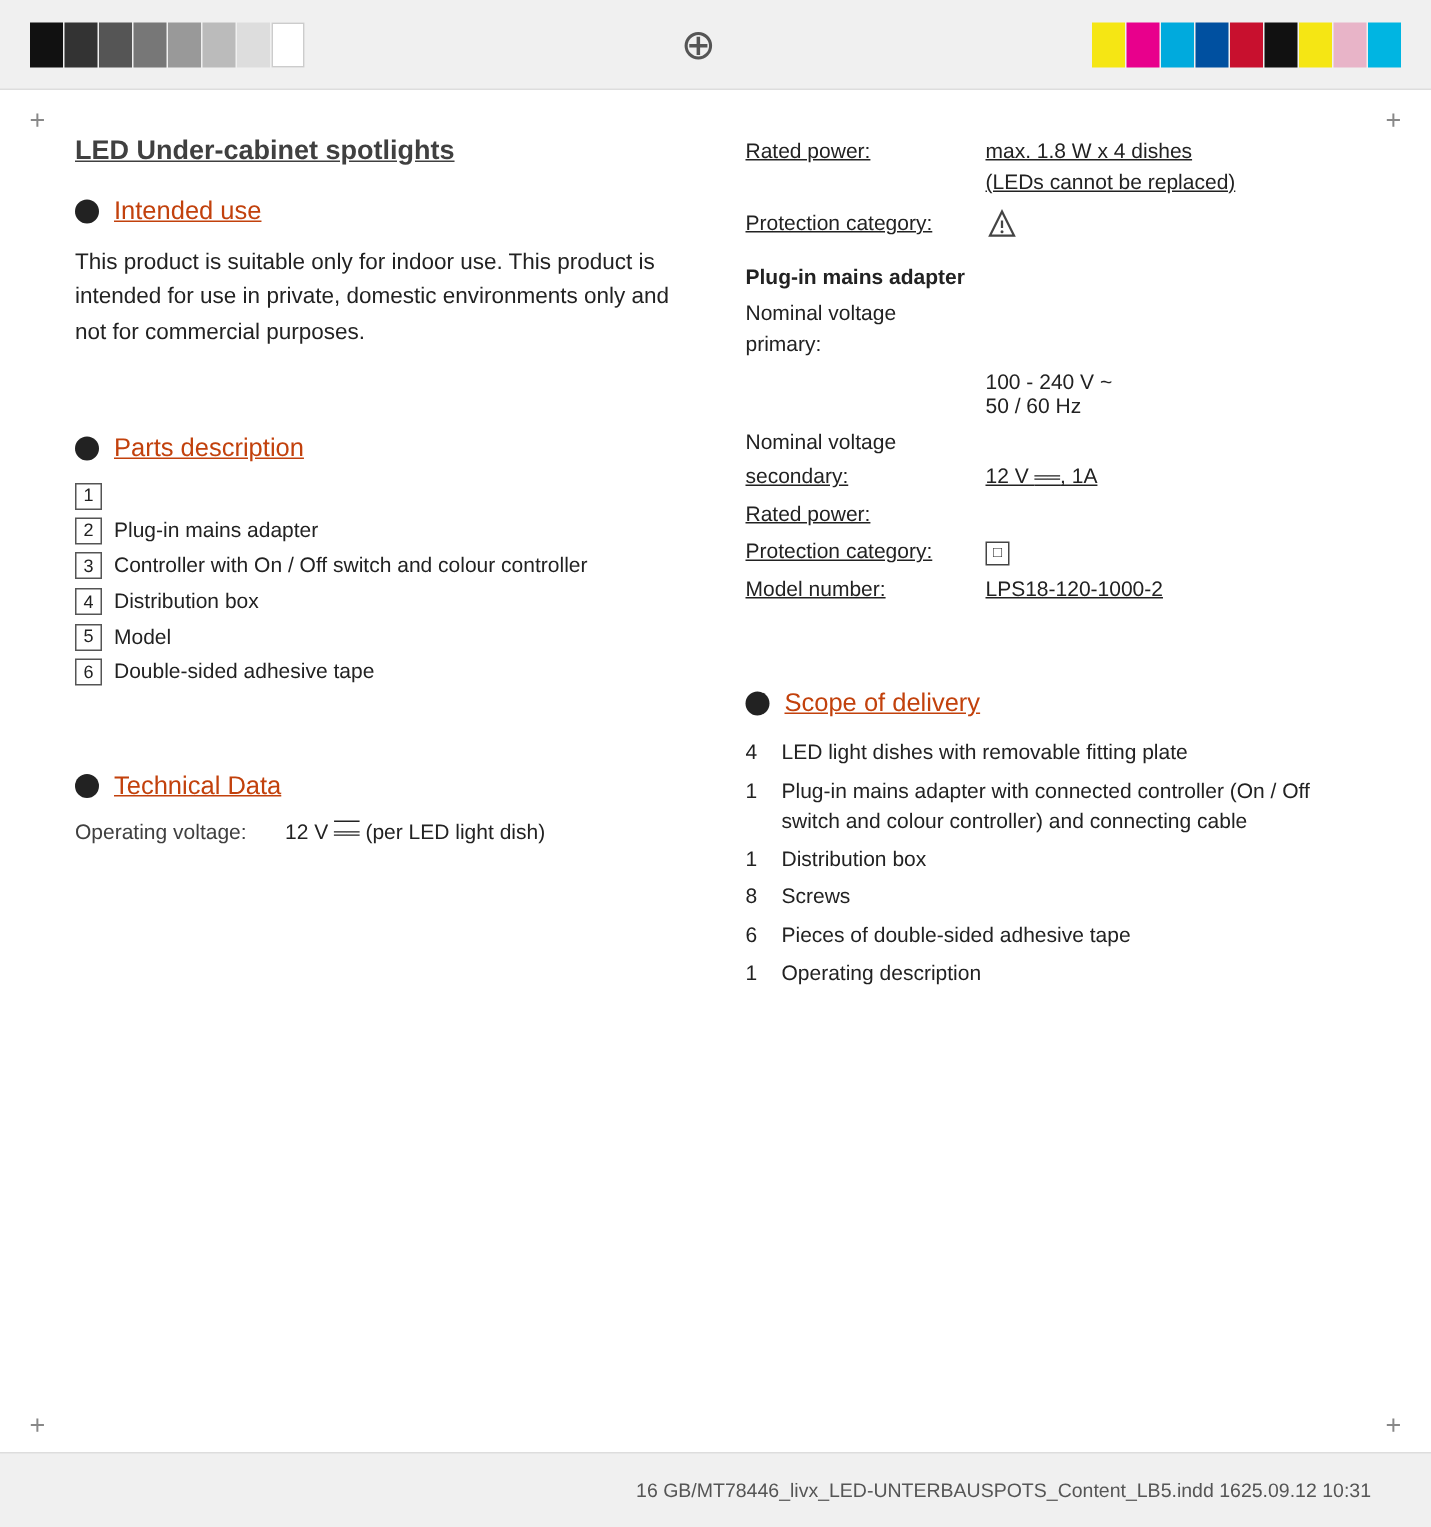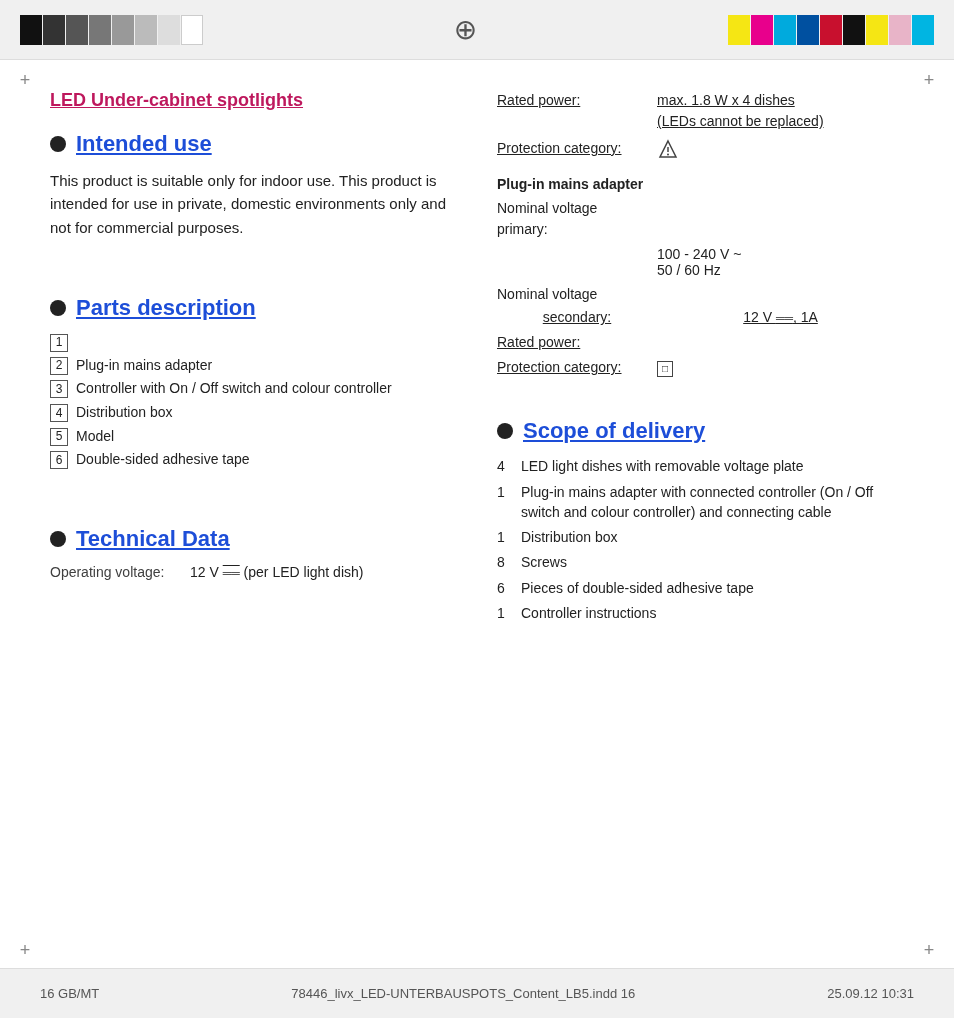--- a/index.html
+++ b/index.html
@@ -68,45 +68,45 @@
       width: 50%;
       padding-left: 20px;
       border-left: none;
     }
 
     .page-title {
       font-size: 18px;
       font-weight: bold;
       text-decoration: underline;
       margin-bottom: 20px;
-      color: #be185d;
+      color: #404040;
     }
 
     .section-header {
       display: flex;
       align-items: center;
       margin-bottom: 10px;
       margin-top: 20px;
     }
 
     .bullet-circle {
       width: 16px;
       height: 16px;
       background: #222;
       border-radius: 50%;
       display: inline-block;
       margin-right: 10px;
       flex-shrink: 0;
     }
 
     .section-title {
-      font-size: 22px;
-      font-weight: bold;
+      font-size: 17px;
+      font-weight: normal;
       text-decoration: underline;
-      color: #1d4ed8;
+      color: #c2410c;
     }
 
     .section-body {
       margin-top: 12px;
       margin-bottom: 20px;
       line-height: 1.55;
       font-size: 15px;
     }
 
     
@@ -207,21 +207,21 @@
     .bottom-bar {
       position: absolute;
       bottom: 0;
       left: 0;
       right: 0;
       height: 50px;
       background: #f0f0f0;
       border-top: 1px solid #ddd;
       display: flex;
       align-items: center;
-      justify-content: space-between;
+      justify-content: flex-end;
       padding: 0 40px;
       font-size: 13px;
       color: #555;
     }
 
     
     .page-corner-mark {
       position: absolute;
       width: 20px;
       height: 20px;
@@ -360,68 +360,72 @@
       <span>Nominal voltage<br>primary:</span>
     </div>
     <div style="display:flex;margin-bottom:6px;font-size:14px;align-items:center;">
       <span style="min-width:160px;"></span>
       <span>100 - 240 V ~<br>50 / 60 Hz</span>
     </div>
 
     <div style="font-size:14px;margin-bottom:2px;line-height:1.5;">
       Nominal voltage
     </div>
-    <div class="right-tech-row" style="margin-bottom:4px;text-align:center;">
+    <div class="right-tech-row" style="margin-bottom:4px;">
       <span class="right-tech-label">secondary:</span>
       <span class="right-tech-value">12 V <span style="font-size:12px;">══</span>, 1A</span>
     </div>
 
     <div class="right-tech-row">
       <span class="right-tech-label">Rated power:</span>
     </div>
 
     <div class="right-tech-row" style="margin-top:4px;margin-bottom:4px;">
       <span class="right-tech-label">Protection category:</span>
       <span class="right-tech-value">
         <span style="display:inline-block;border:1.5px solid #444;width:16px;height:16px;text-align:center;line-height:14px;font-size:10px;vertical-align:middle;">□</span>
       </span>
     </div>
 
+    <div class="right-tech-row" style="margin-bottom:20px;">
+      <span class="right-tech-label">Model number:</span>
+      <span class="right-tech-value">LPS18-120-1000-2</span>
+    </div>
 
     <div class="section-spacer"></div>
 
     <div class="section-header">
       <span class="bullet-circle"></span>
       <span class="section-title">Scope of delivery</span>
     </div>
 
     <ul class="scope-list">
       <li>
         <span class="scope-num">4</span>
-        <span>LED light dishes with removable voltage plate</span>
+        <span>LED light dishes with removable fitting plate</span>
       </li>
       <li>
         <span class="scope-num">1</span>
         <span>Plug-in mains adapter with connected controller (On / Off switch and colour controller) and connecting cable</span>
       </li>
       <li>
         <span class="scope-num">1</span>
         <span>Distribution box</span>
       </li>
       <li>
         <span class="scope-num">8</span>
         <span>Screws</span>
       </li>
       <li>
         <span class="scope-num">6</span>
         <span>Pieces of double-sided adhesive tape</span>
       </li>
       <li>
         <span class="scope-num">1</span>
-        <span>Controller instructions</span>
+        <span>Operating description</span>
       </li>
     </ul>
 
   </div>
 
 </div>
 
 <div class="page-corner-mark mark-bl">+</div>
 <div class="page-corner-mark mark-br">+</div>
 

